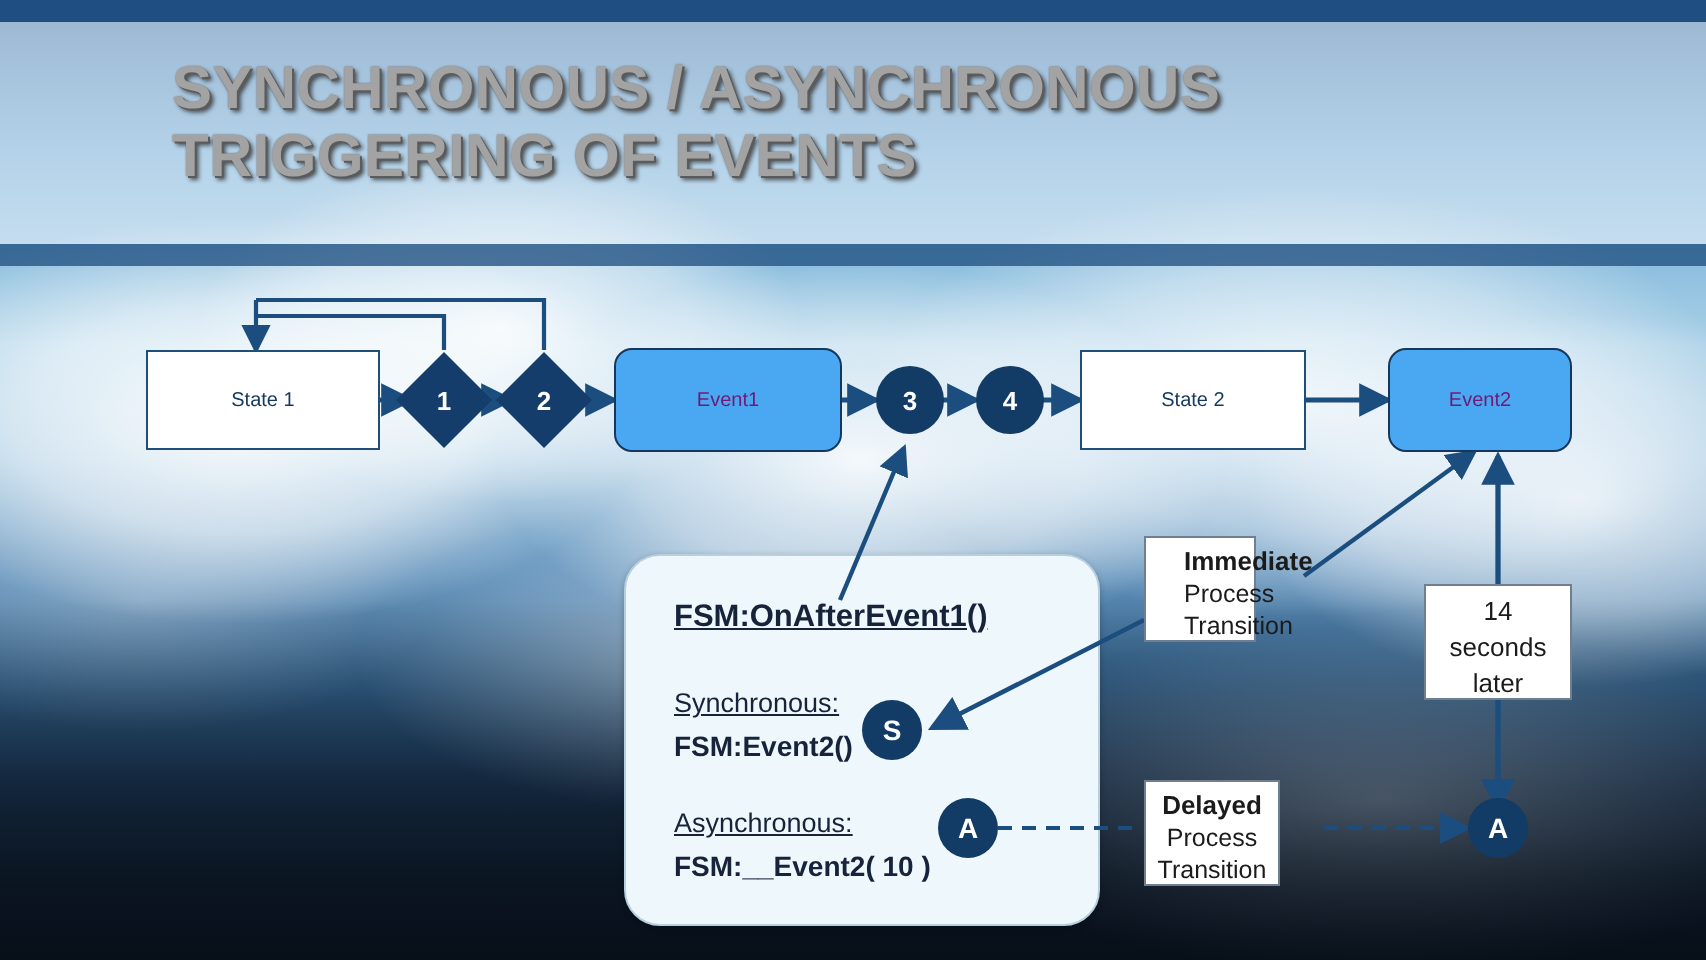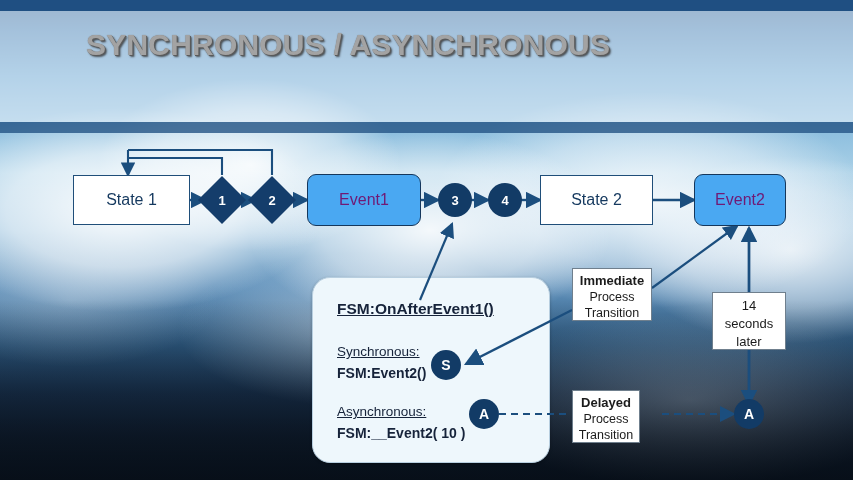--- a/index.html
+++ b/index.html
@@ -41,21 +41,21 @@
   .headband-bottom{position:absolute;left:0;top:122px;width:853px;height:11px;
     background:rgba(36,84,133,.80);}
   .title{position:absolute;left:86px;top:28px;width:700px;
     color:#a3a3a3;font-weight:bold;font-size:30px;line-height:34px;
     letter-spacing:.2px;
     text-shadow:1px 1px 0 #5b5b5b, 2px 2px 2px rgba(40,40,40,.75), 0 0 1px #777;}
   .title .ln{display:block;}
 
   
   .node{position:absolute;box-sizing:border-box;display:flex;align-items:center;
-        justify-content:center;color:#14385e;font-size:16px;}
+        justify-content:center;color:#14385e;font-size:10px;}
   .state{background:#ffffff;border:1.6px solid #1f4e79;}
   .event{background:#4aa8f2;border:1.6px solid #15375c;border-radius:9px;color:#701a75;}
 
   .diamond{position:absolute;width:34px;height:34px;background:#143d6b;
     transform:rotate(45deg);}
   .diamond span{position:absolute;inset:0;display:flex;align-items:center;justify-content:center;
     transform:rotate(-45deg);color:#fff;font-size:13px;font-weight:bold;}
 
   .circ{position:absolute;border-radius:50%;background:#123b66;color:#fff;
     display:flex;align-items:center;justify-content:center;font-weight:bold;}
@@ -88,20 +88,21 @@
 <div id="slide">
 
   <div class="sky"></div>
   <div class="sky-dark"></div>
 
   <div class="topbar"></div>
   <div class="headband"></div>
   <div class="headband-bottom"></div>
   <div class="title">
     <span class="ln">SYNCHRONOUS / ASYNCHRONOUS</span>
+    <span class="ln">TRIGGERING OF EVENTS</span>
   </div>
 
   <svg class="layer under">
     <defs>
       <marker id="ah" markerWidth="7" markerHeight="7" refX="6" refY="3.5" orient="auto">
         <path d="M0,0 L7,3.5 L0,7 z" fill="#1b4e7e"></path>
       </marker>
       <marker id="ah2" markerWidth="8" markerHeight="8" refX="7" refY="4" orient="auto">
         <path d="M0,0 L8,4 L0,8 z" fill="#1b4e7e"></path>
       </marker>
@@ -194,21 +195,21 @@
     </div>
 
     <div class="circ" style="left:469px;top:399px;width:30px;height:30px;font-size:14px;">
       <span>A</span>
     </div>
 
     <div class="circ" style="left:734px;top:399px;width:30px;height:30px;font-size:14px;">
       <span>A</span>
     </div>
 
-    <div class="annot" style="left:572px;top:268px;width:80px;height:53px;">
+    <div class="annot" style="left:572px;top:268px;width:56px;height:53px;padding-left:19px;">
       <b>Immediate</b><br>
       <span>Process</span><br>
       <span>Transition</span>
     </div>
 
     <div class="annot" style="left:572px;top:390px;width:68px;height:53px;">
       <b>Delayed</b><br>
       <span>Process</span><br>
       <span>Transition</span>
     </div>

